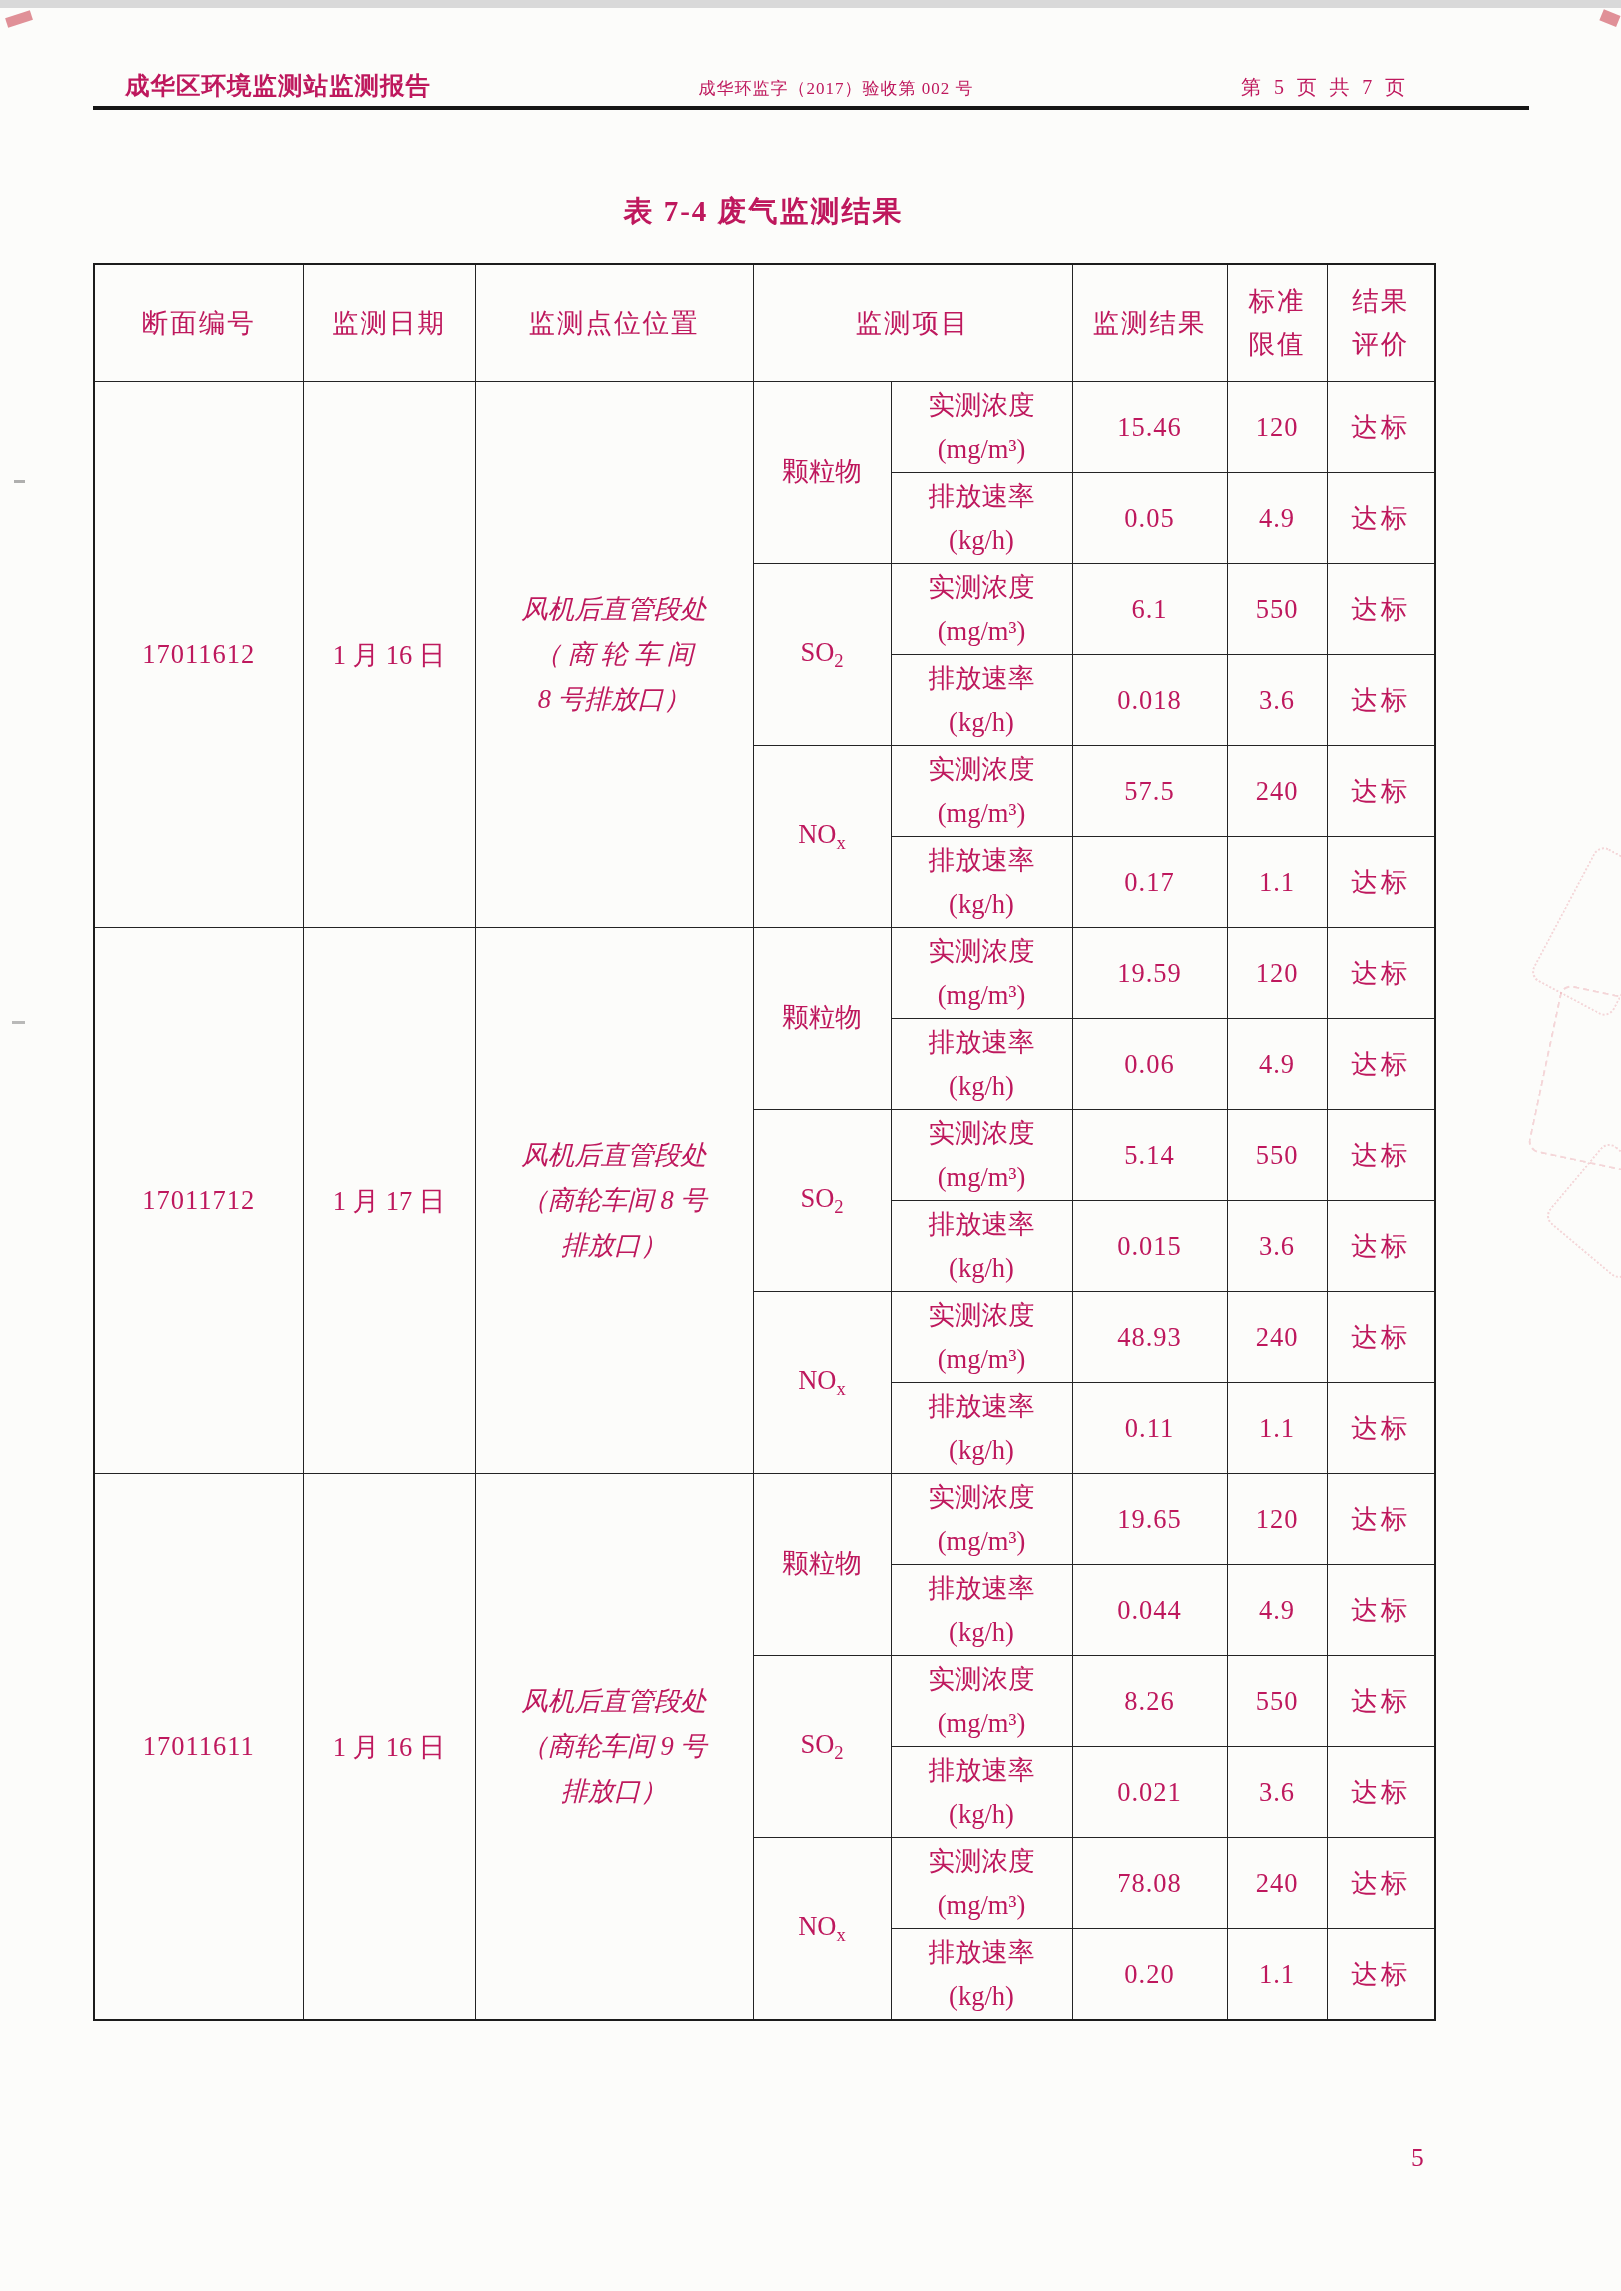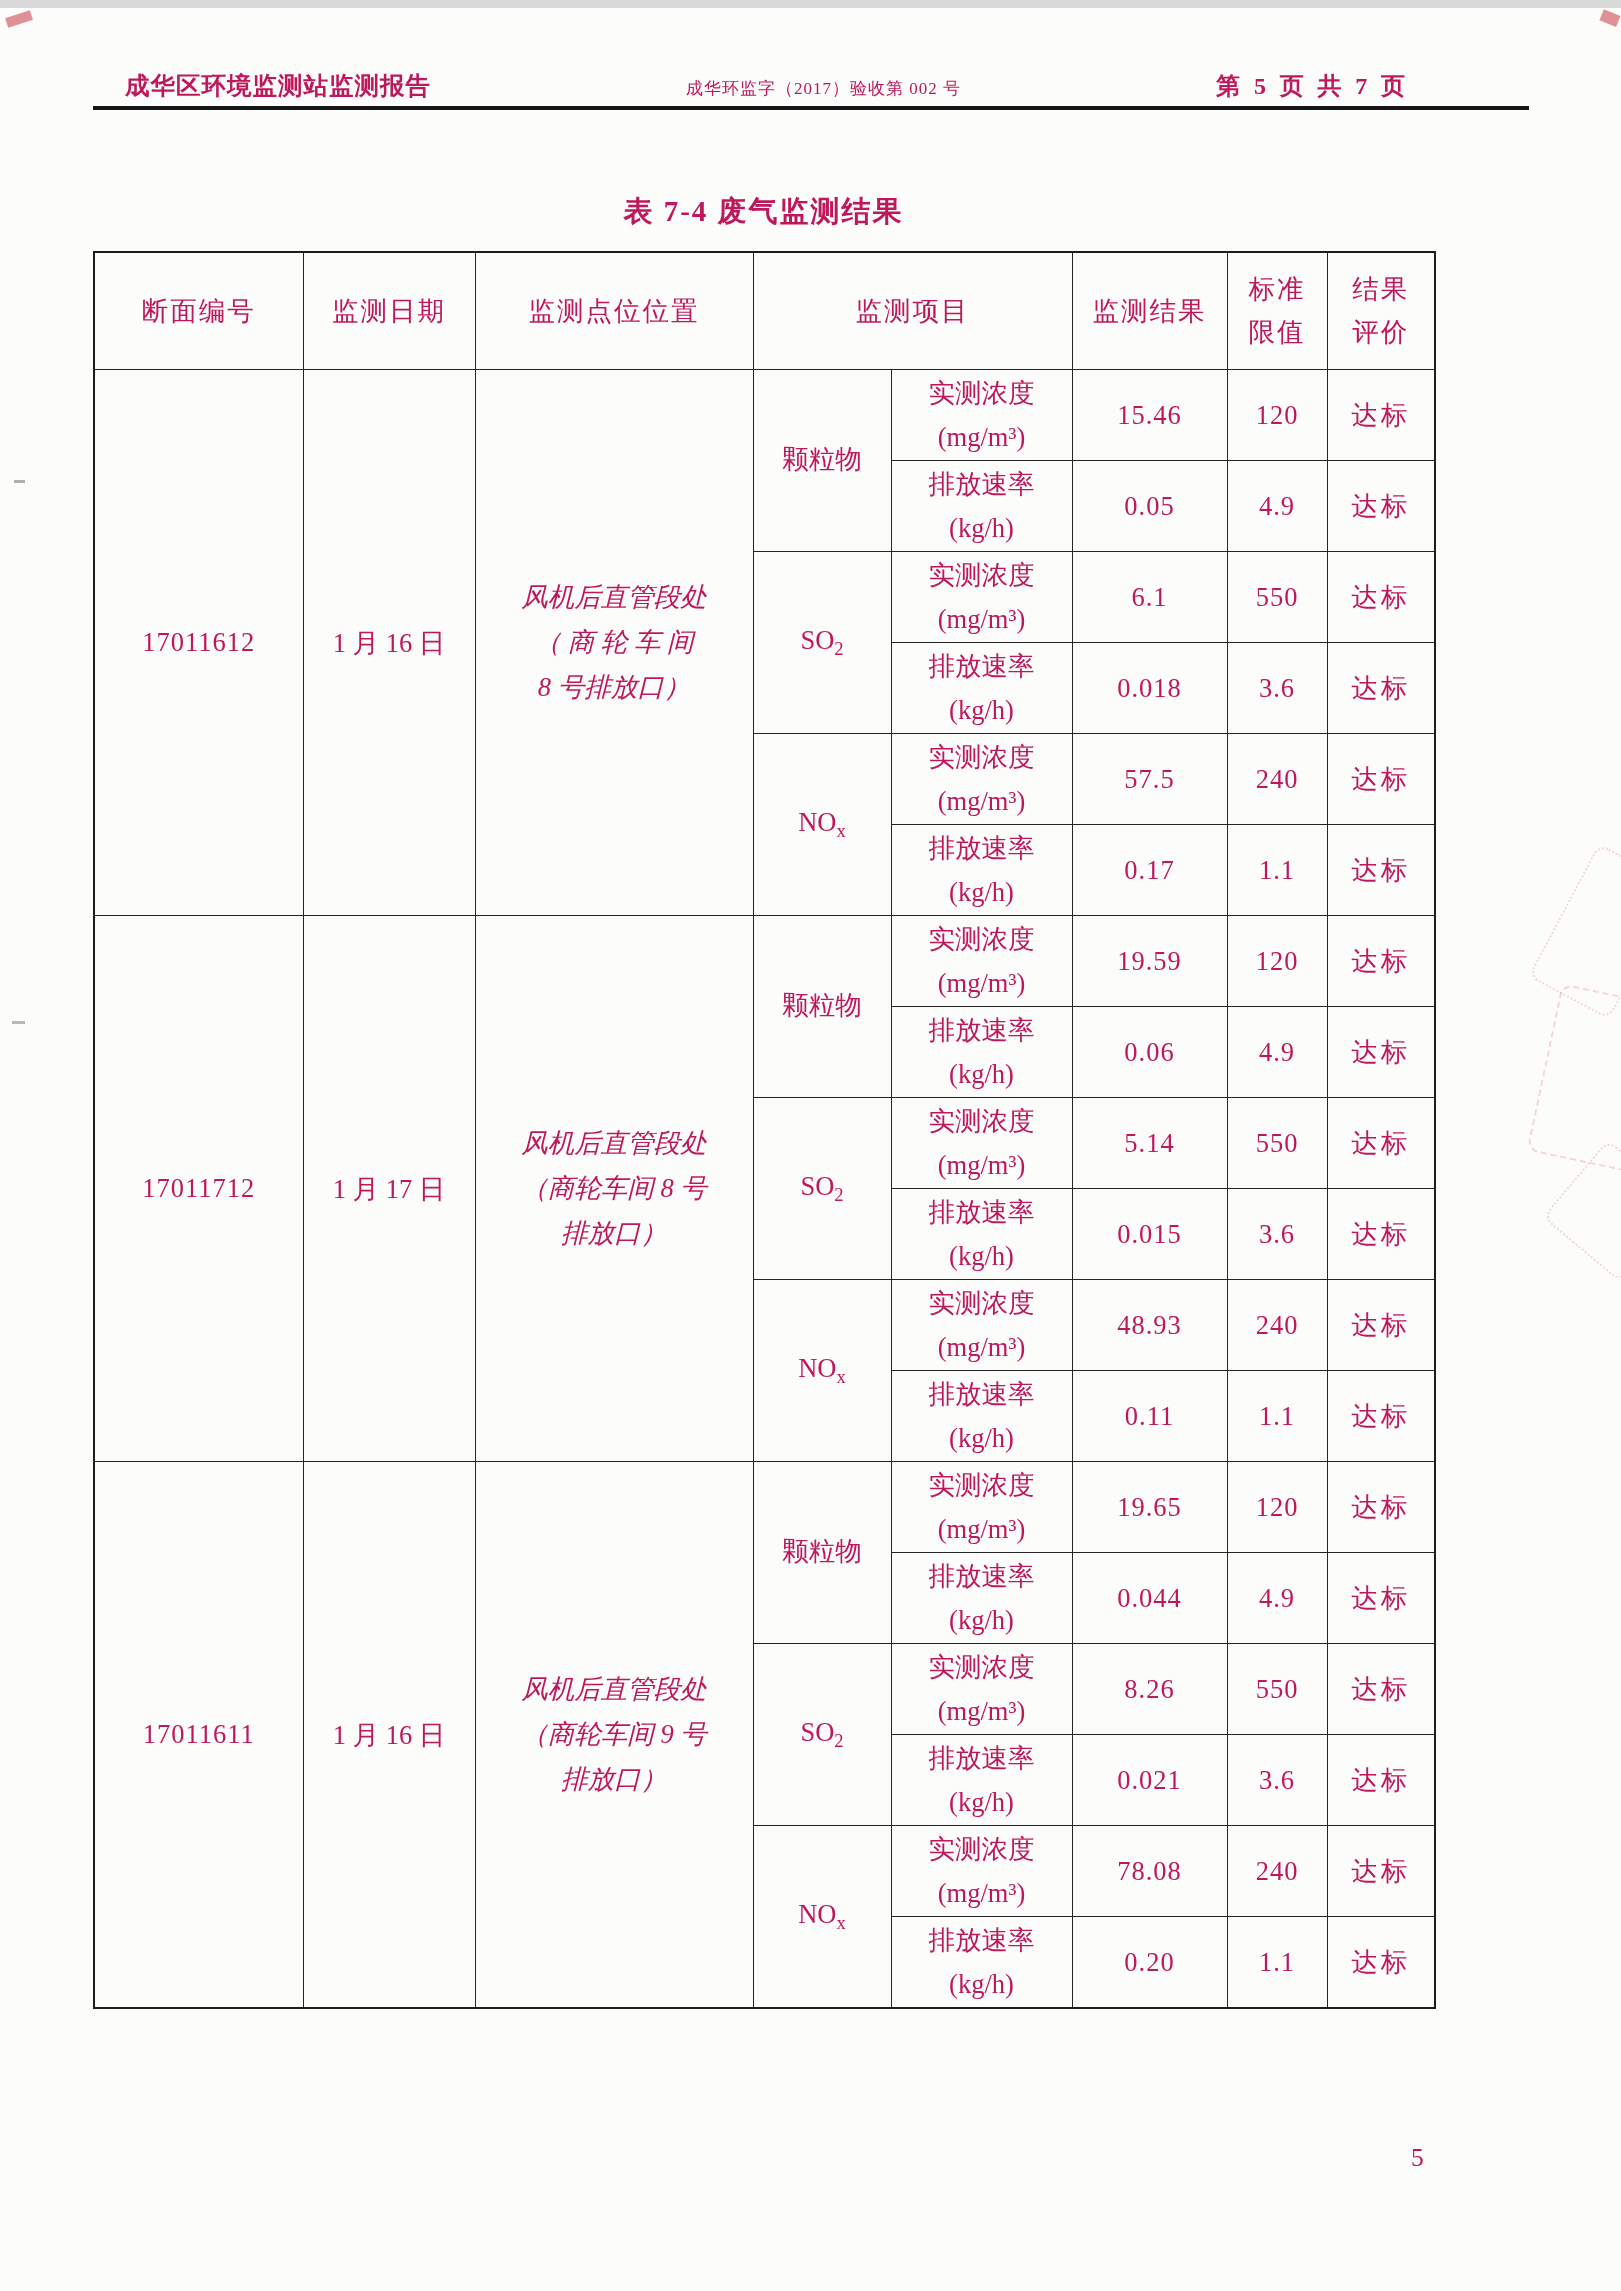--- a/index.html
+++ b/index.html
@@ -12,33 +12,33 @@
     color:#be185d;
     overflow:hidden;
   }
   
   .doc-header{
     position:absolute;left:125px;top:61px;width:1284px;
     display:flex;justify-content:space-between;align-items:baseline;
   }
   .doc-header .h-left{font-size:24.5px;font-weight:bold;letter-spacing:1px;}
   .doc-header .h-center{font-size:17px;letter-spacing:1px;}
-  .doc-header .h-right{font-size:24px;letter-spacing:3.9px;font-weight:bold;}
+  .doc-header .h-right{font-size:20px;letter-spacing:3.9px;font-weight:normal;}
   .header-rule{
     position:absolute;left:93px;top:98px;width:1436px;height:3.9px;
     background:#161616;
   }
   
   .tbl-title{
     position:absolute;left:93px;top:184px;width:1341px;
     text-align:center;font-size:29px;font-weight:bold;letter-spacing:2px;
   }
   
   table.report{
-    position:absolute;left:93px;top:243px;
+    position:absolute;left:93px;top:255px;
     width:1341px;table-layout:fixed;
     border-collapse:collapse;
     border:2.9px solid #1c1c1c;
   }
   table.report td,table.report th{
     border:1.6px solid #242424;
     text-align:center;vertical-align:middle;
     font-weight:normal;
     font-size:26.5px;
     padding:0;

